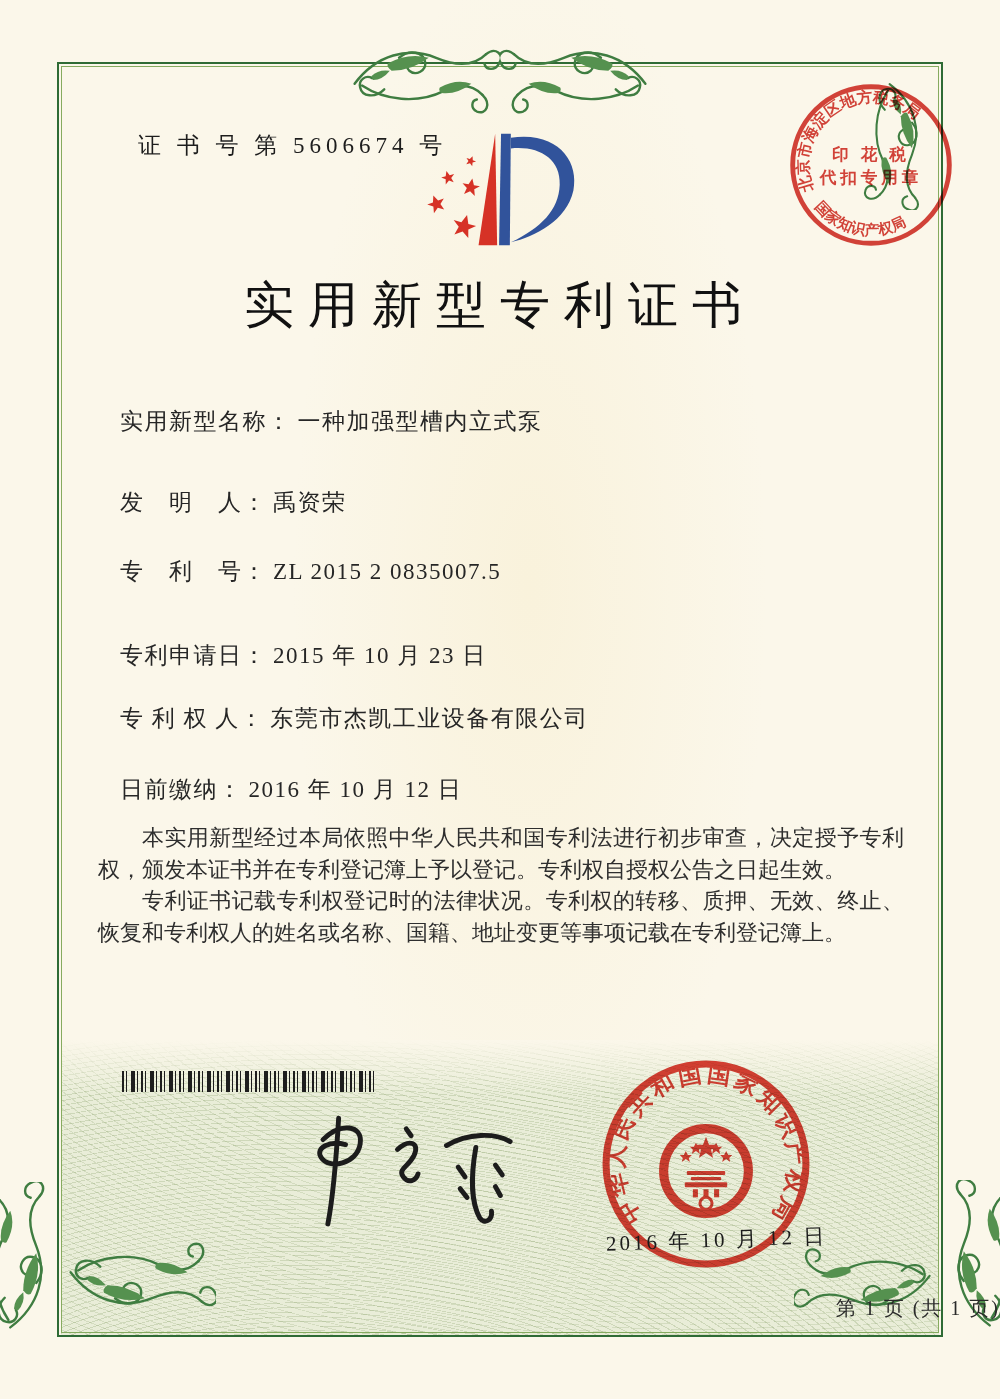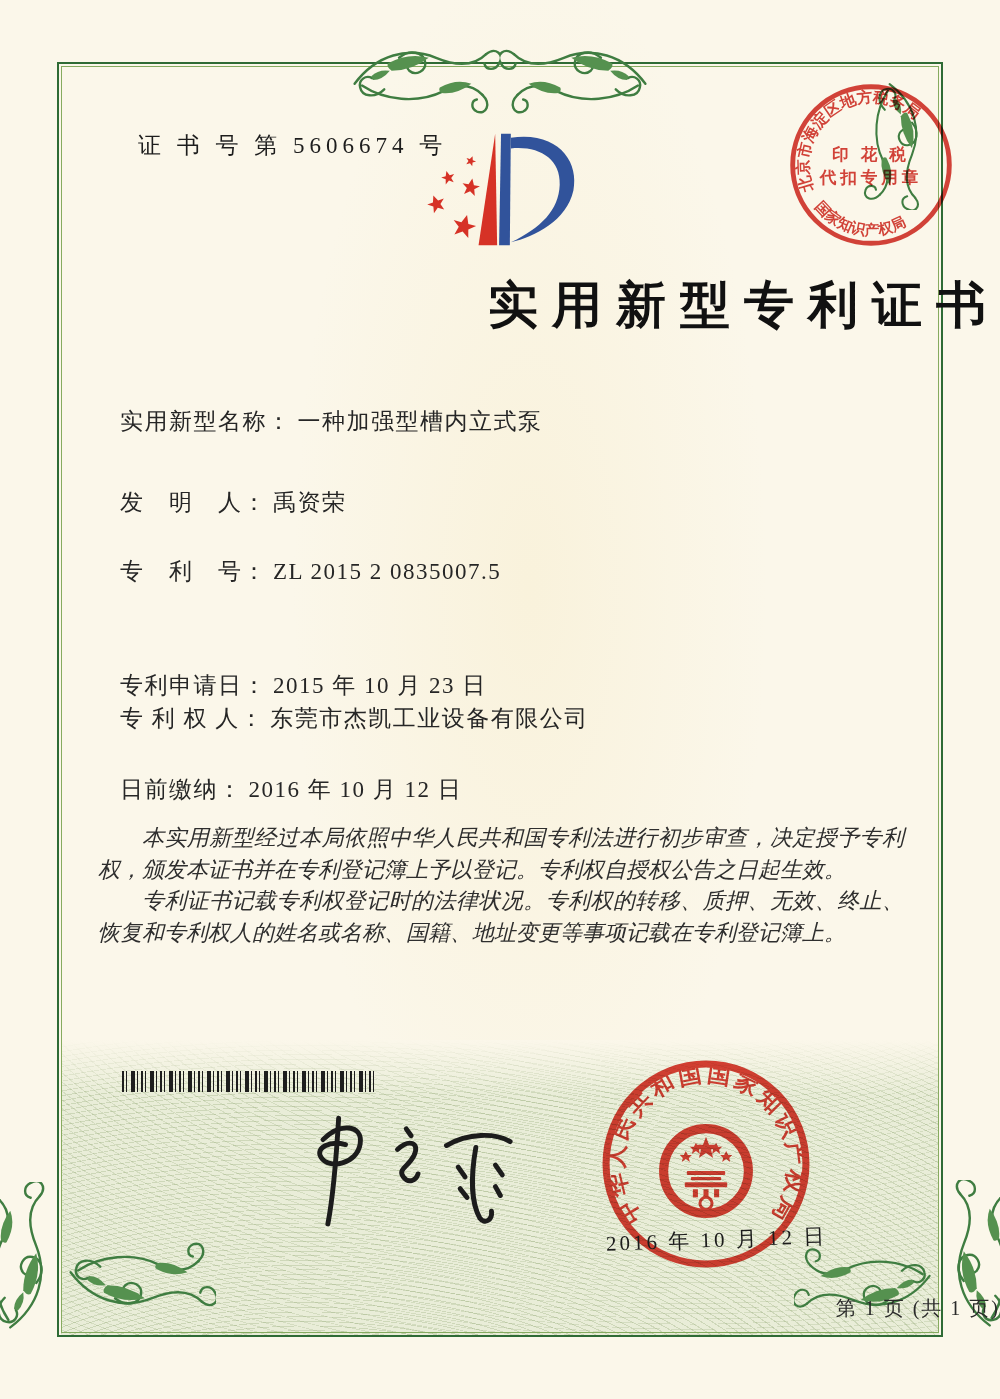--- a/index.html
+++ b/index.html
@@ -17,27 +17,27 @@
   
   .band{
     position:absolute;left:61px;right:61px;top:1040px;height:295px;
     background-color:#e9edd8;
     background-image:
       linear-gradient(#fbf7ea, rgba(251,247,234,0) 55px),
       repeating-radial-gradient(ellipse 1300px 760px at 28% 170%, rgba(126,152,94,.26) 0 1.4px, rgba(126,152,94,0) 1.4px 8px),
       repeating-radial-gradient(ellipse 1500px 860px at 72% -70%, rgba(126,152,94,.20) 0 1.4px, rgba(126,152,94,0) 1.4px 9px);
   }
   .cert-no{position:absolute;left:92px;top:130px;font-size:23px;letter-spacing:5px;color:#1d1d1d;margin-left:46px;}
-  .title{position:absolute;left:0;right:0;top:272px;text-align:right;font-size:50px;font-weight:700;letter-spacing:14px;color:#111;}
+  .title{position:absolute;left:0;right:0;top:272px;text-align:center;font-size:50px;font-weight:400;letter-spacing:14px;color:#111;}
   .fields{position:absolute;left:120px;right:90px;top:0;}
   .field-row{position:absolute;left:0;font-size:23px;letter-spacing:1.5px;color:#262626;white-space:nowrap;}
   .field-row .val{margin-left:6px;}
-  .r0{top:406px}.r1{top:487px}.r2{top:556px}.r3{top:670px}.r4{top:703px}.r5{top:774px}
+  .r0{top:406px}.r1{top:487px}.r2{top:556px}.r3{top:640px}.r4{top:703px}.r5{top:774px}
   .body-text{position:absolute;left:98px;width:806px;top:822px;font-size:22px;line-height:31.5px;text-align:justify;color:#2e2e2e;}
-  .body-text p{margin:0;text-indent:2em;font-style:italic;}
+  .body-text p{margin:0;text-indent:2em;}
   .barcode{
     position:absolute;left:122px;top:1071px;width:256px;height:21px;
     background:repeating-linear-gradient(90deg,#1e1e1e 0 2px,transparent 2px 4px,#1e1e1e 4px 5px,transparent 5px 9px,#1e1e1e 9px 13px,transparent 13px 15px,#1e1e1e 15px 16px,transparent 16px 19px);
   }
   .signer{position:absolute;left:118px;top:1146px;font-size:25px;letter-spacing:7px;color:#1f1f1f;line-height:42px;}
   .signature-svg{position:absolute;left:272px;top:1112px;width:245px;height:118px;}
   .logo-svg{position:absolute;left:418px;top:126px;width:170px;height:132px;}
   .tax-stamp-svg{position:absolute;left:778px;top:72px;width:186px;height:186px;opacity:.93;mix-blend-mode:multiply;}
   .seal-svg{position:absolute;left:600px;top:1058px;width:212px;height:212px;opacity:.95;mix-blend-mode:multiply;}
   .seal-date{position:absolute;left:606px;top:1226px;width:210px;font-size:21px;letter-spacing:3px;color:#1c1c1c;transform:rotate(-2deg);white-space:nowrap;}

